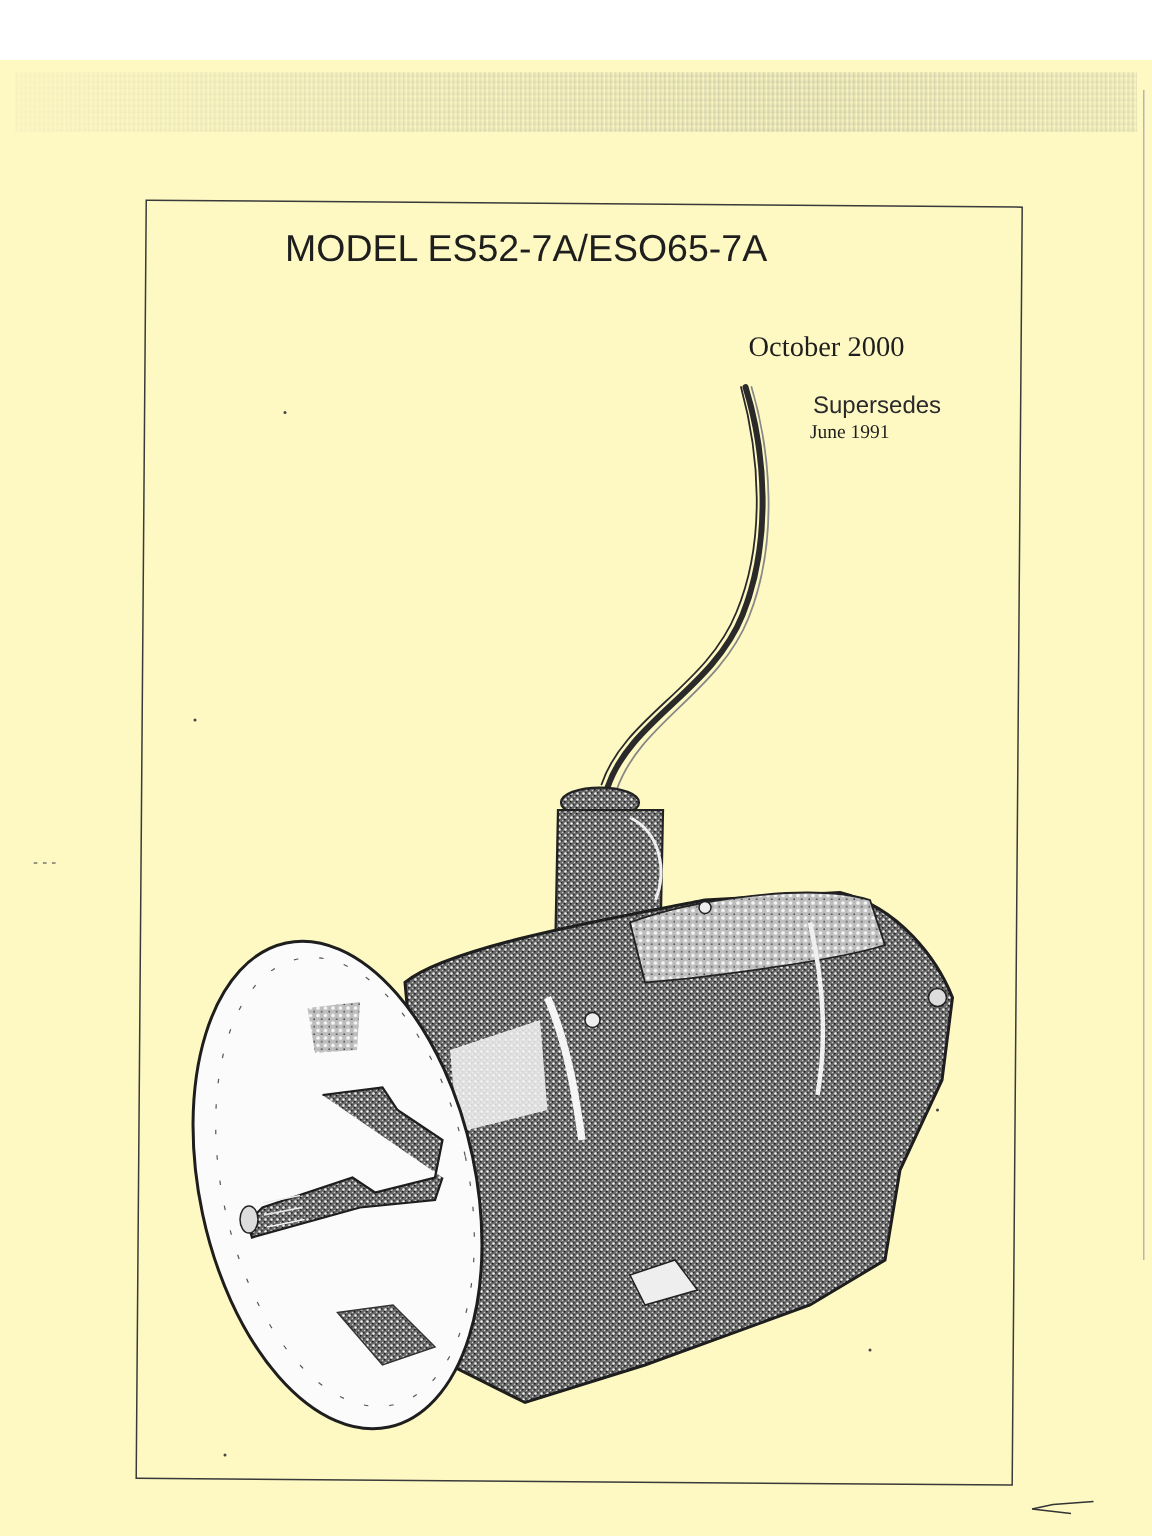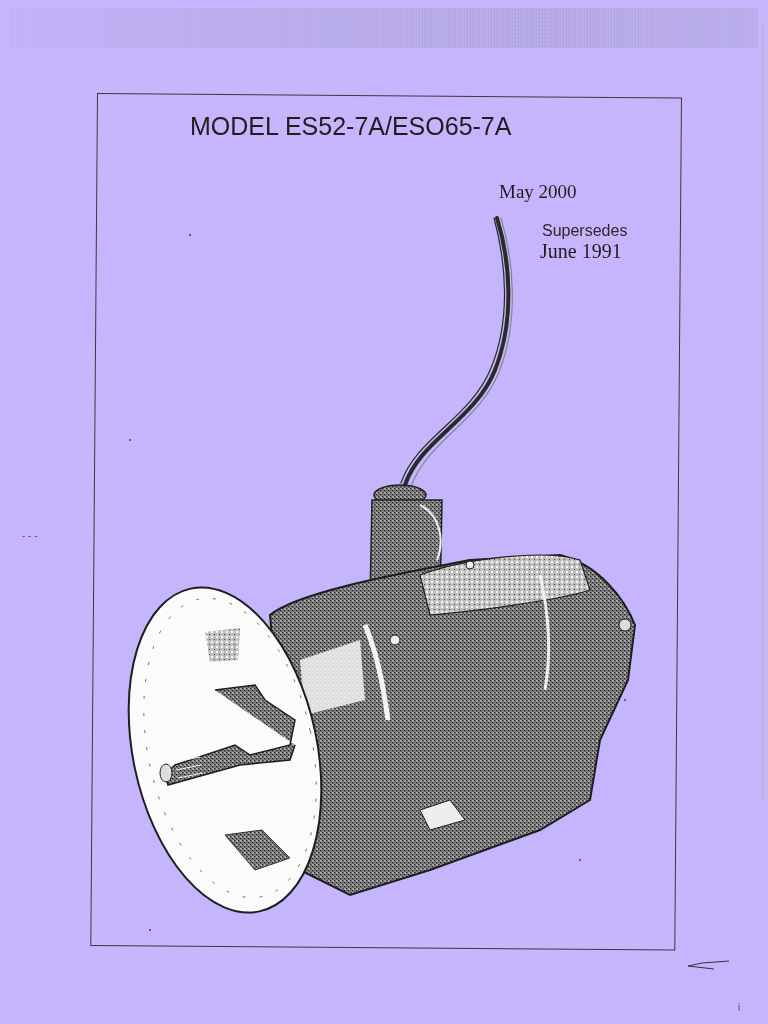--- a/index.html
+++ b/index.html
@@ -10,21 +10,22 @@
     body {
       width: 768px;
       height: 1024px;
       position: relative;
       overflow: hidden;
       font-family: "Liberation Sans", sans-serif;
     }
     .page {
       position: absolute;
       inset: 0;
-      background: #c4b5fd;
+      background: #fef9c3;
+      margin-top: 40px;
     }
     
     .scan-band {
       position: absolute;
       left: 10px;
       top: 8px;
       width: 748px;
       height: 40px;
       background:
         repeating-linear-gradient(90deg, rgba(110,110,110,0.0) 0px, rgba(110,110,110,0.35) 1px, rgba(110,110,110,0.0) 3px),
@@ -79,21 +80,21 @@
       font-family: "Liberation Sans", sans-serif;
       font-size: 16px;
       color: #2a2a2a;
       white-space: nowrap;
     }
     .supersedes-date {
       position: absolute;
       left: 540px;
       top: 240px;
       font-family: "Liberation Serif", serif;
-      font-size: 20px;
+      font-size: 13px;
       color: #1e1e1e;
       white-space: nowrap;
     }
     .illustration {
       position: absolute;
       left: 120px;
       top: 205px;
       width: 540px;
       height: 735px;
     }
@@ -115,21 +116,21 @@
 <body>
 
 <div class="page">
 
   <div class="scan-band"></div>
   <div class="right-edge"></div>
 
   <div class="frame"></div>
 
   <div class="title">MODEL ES52-7A/ESO65-7A</div>
-  <div class="date">May 2000</div>
+  <div class="date">October 2000</div>
   <div class="supersedes-label">Supersedes</div>
   <div class="supersedes-date">June 1991</div>
 
   <svg class="illustration" viewBox="120 205 540 735" xmlns="http://www.w3.org/2000/svg">
     <defs>
       <pattern id="halftone" width="4" height="4" patternUnits="userSpaceOnUse">
         <rect width="4" height="4" fill="#6a6a6a"></rect>
         <circle cx="1" cy="1" r="0.8" fill="#f2f2f2"></circle>
         <circle cx="3" cy="3" r="0.5" fill="#cfcfcf"></circle>
         <rect x="2" y="0" width="1" height="1" fill="#2a2a2a"></rect>

